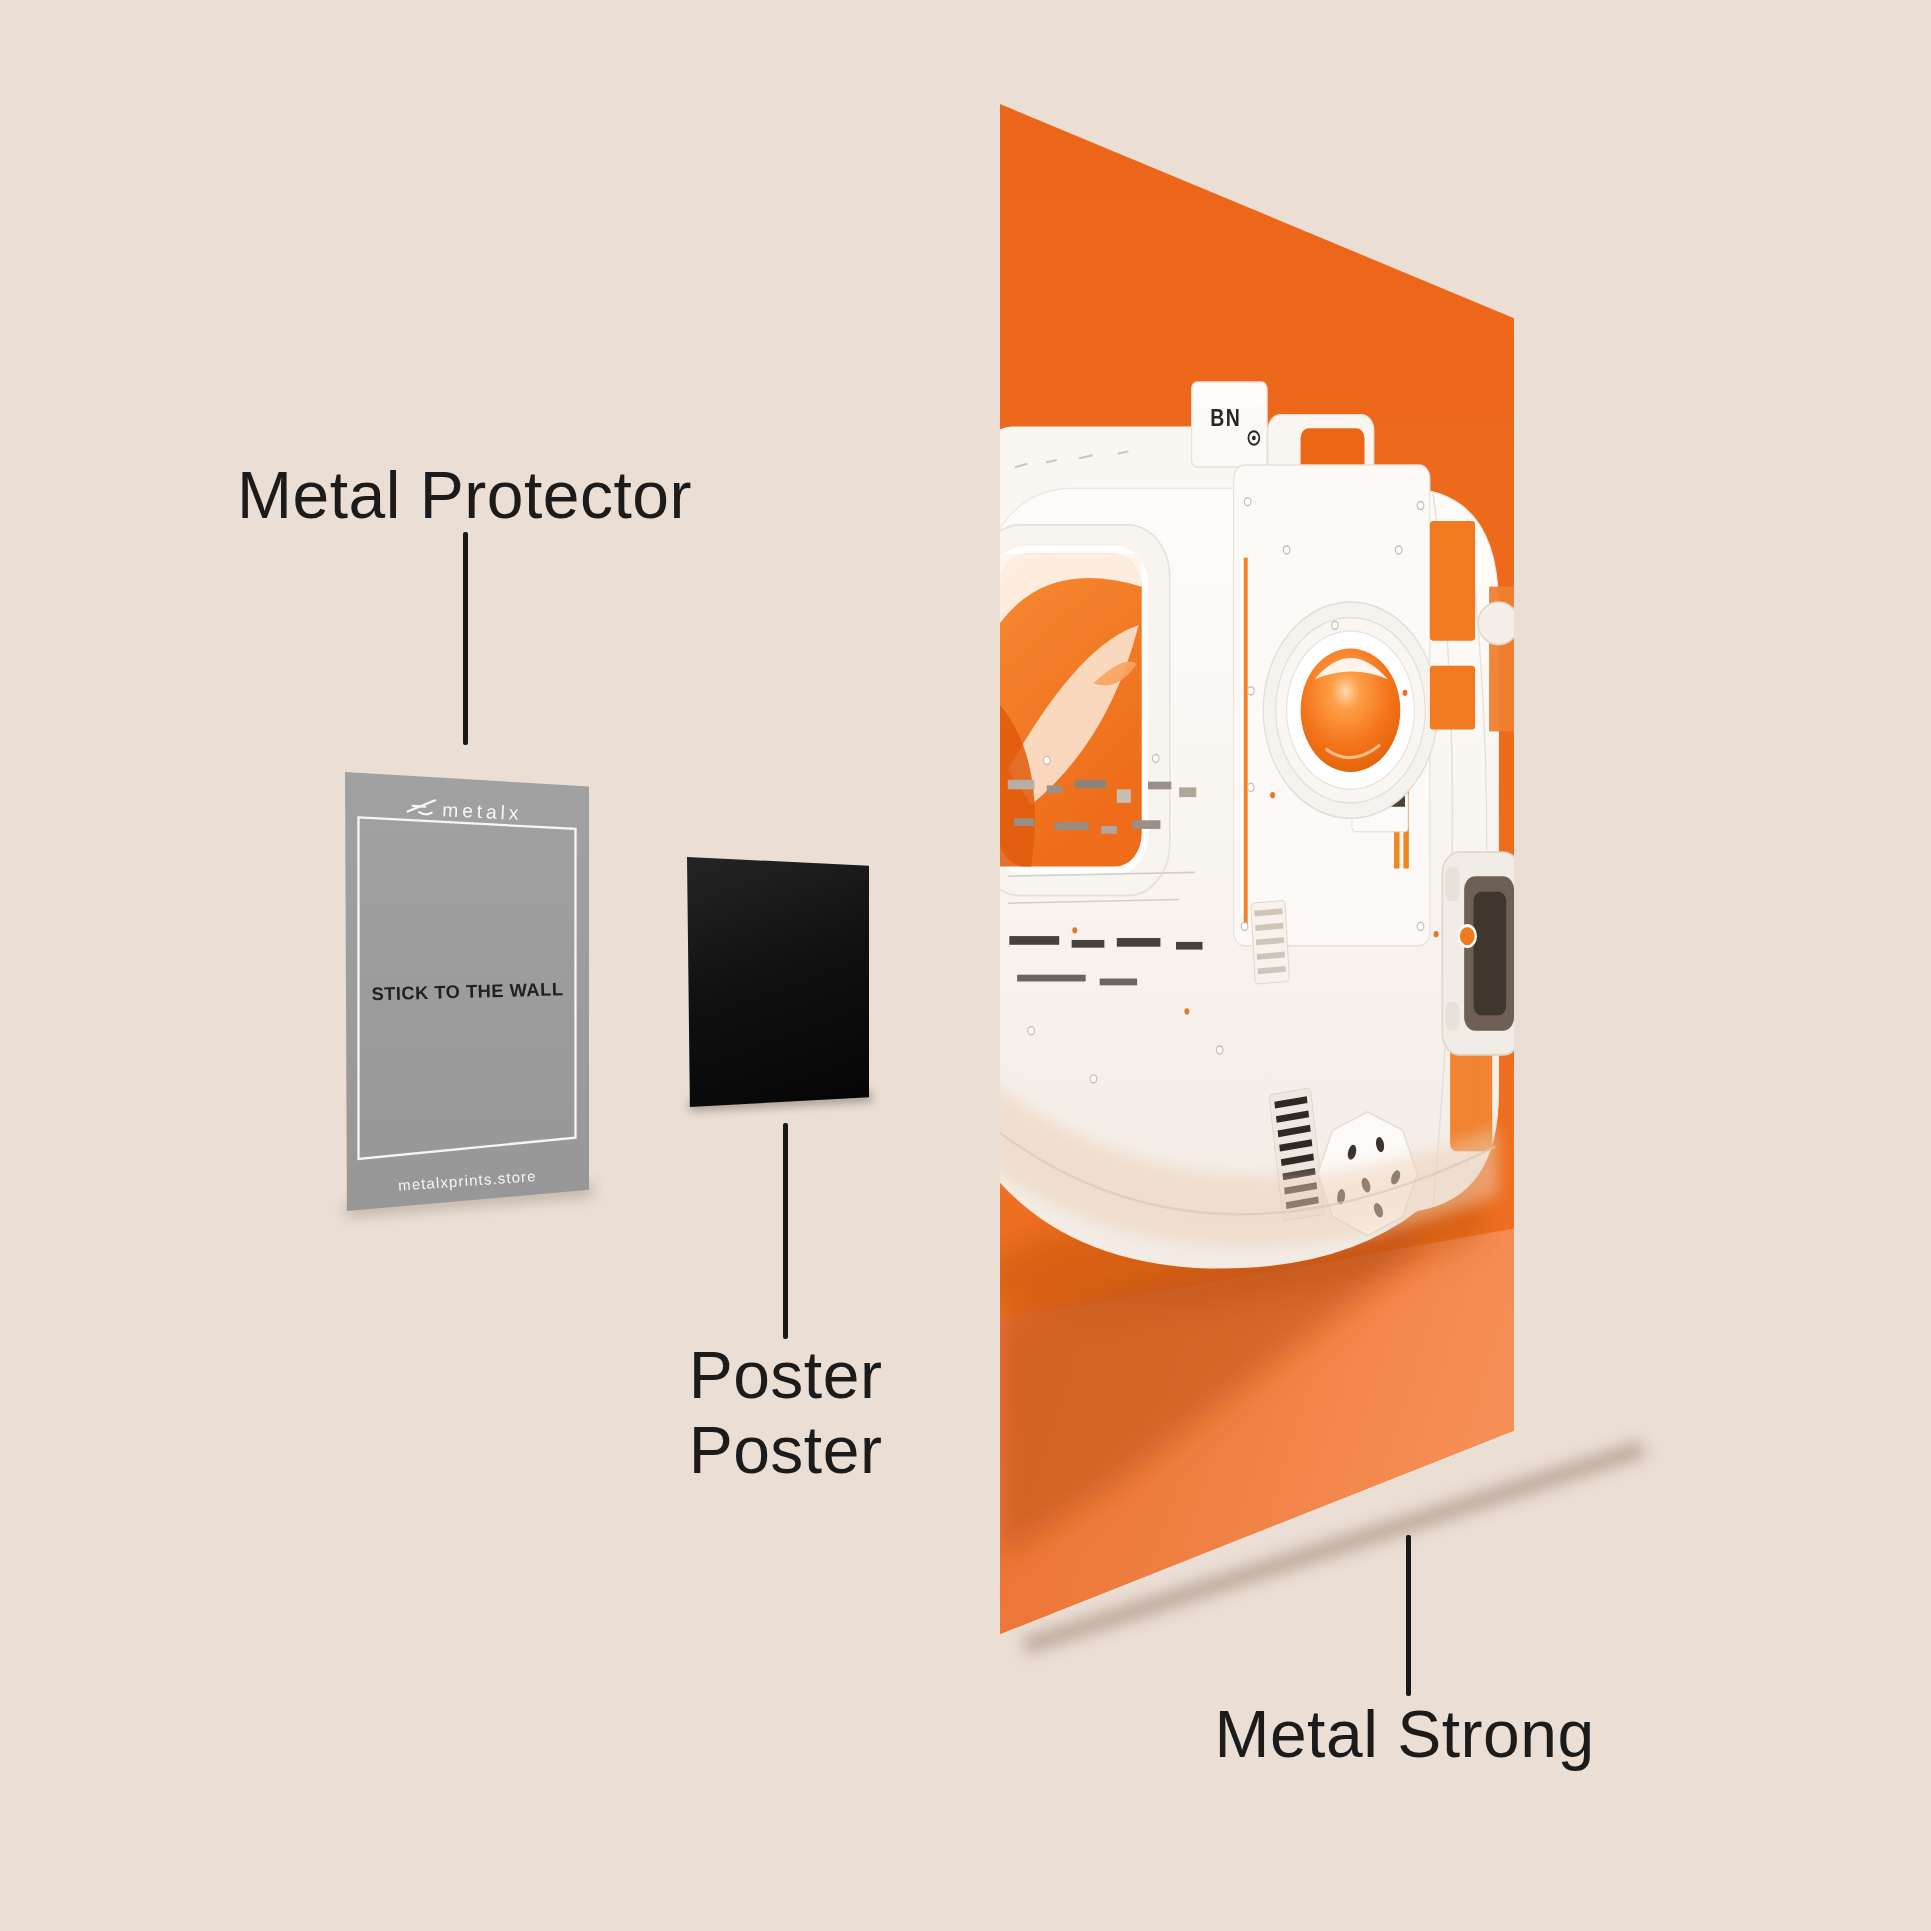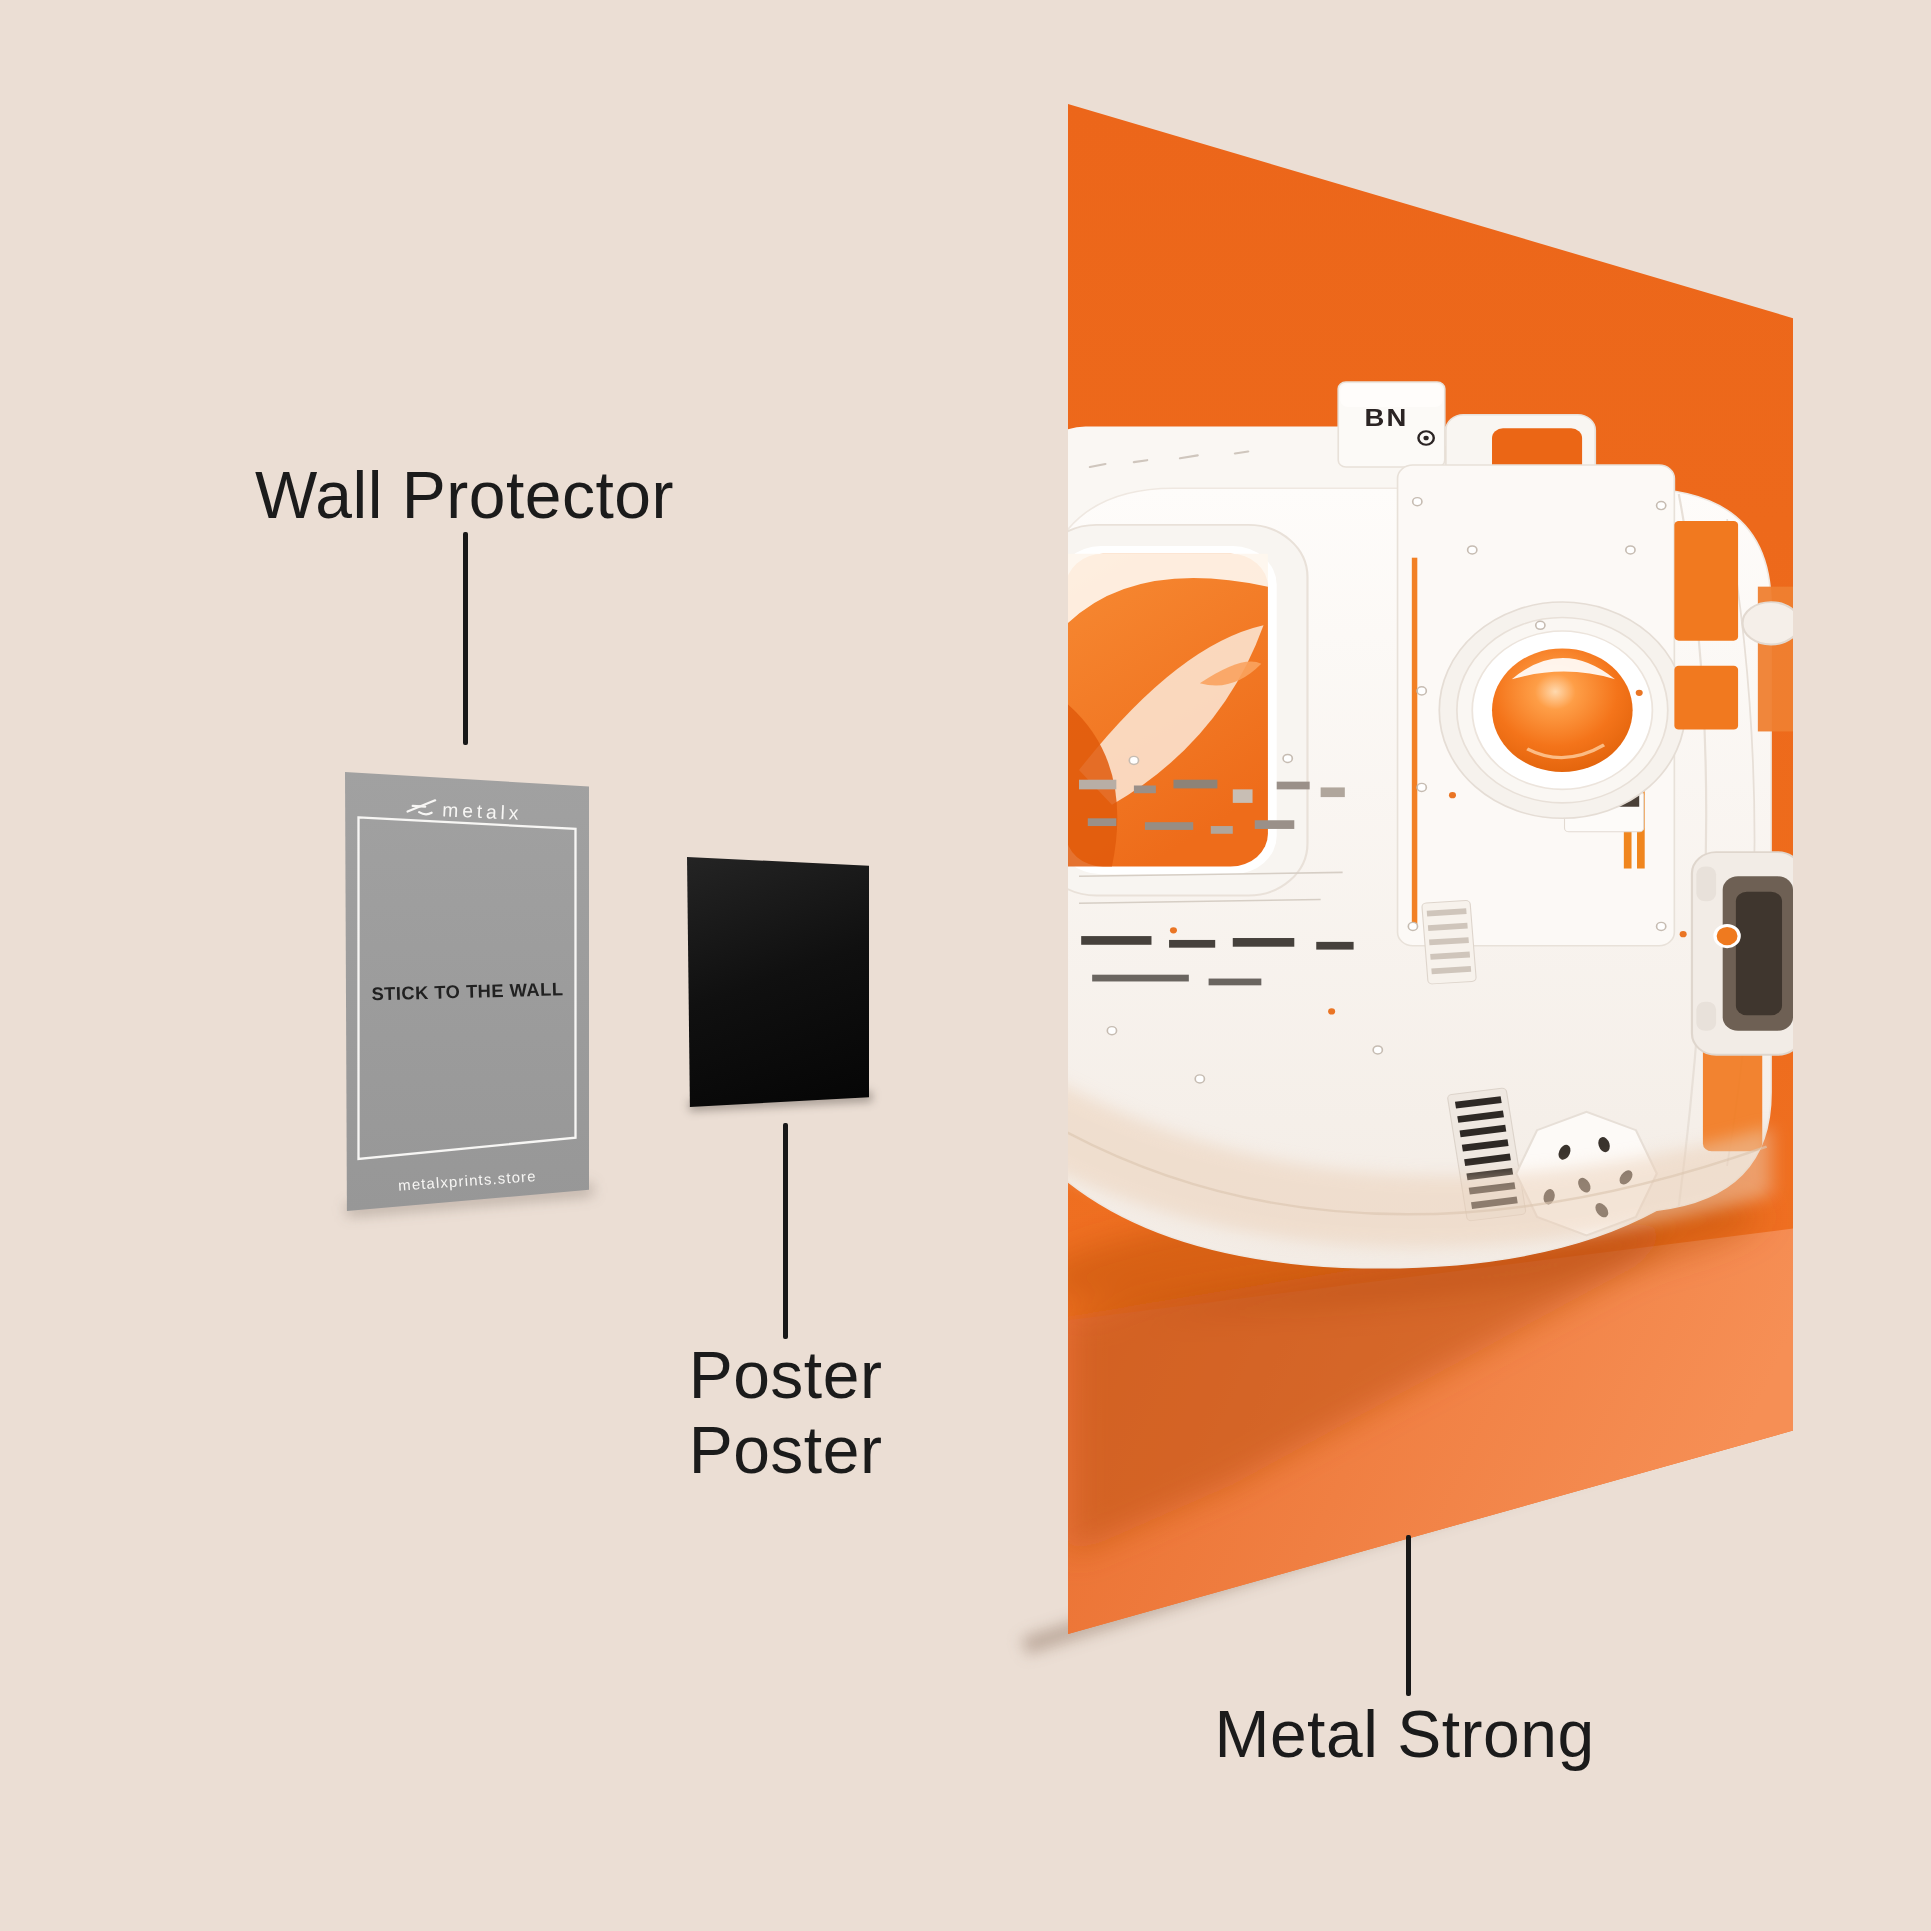--- a/index.html
+++ b/index.html
@@ -27,32 +27,32 @@
   .soft-shadow{
     position:absolute;filter:blur(6.8px);transform-origin:left top;
   }
   .card-wrap{position:absolute;left:345px;top:772px;width:244px;height:439px;}
   .magnet{
     position:absolute;left:687px;top:857px;width:182px;height:250px;
     background:linear-gradient(160deg,#242424 0%,#101010 48%,#050505 100%);
     clip-path:polygon(0 0,100% 3.5%,100% 96.1%,1.6% 100%);
   }
   .poster{
-    position:absolute;left:1068px;top:104px;width:725px;height:1530px;
+    position:absolute;left:1000px;top:104px;width:514px;height:1530px;
     clip-path:polygon(0 0,100% 14%,100% 86.7%,0 100%);
   }
   .poster svg,.card-wrap svg{display:block;width:100%;height:100%;}
   text{font-family:"Liberation Sans", sans-serif;}
 </style>
 </head>
 <body>
 
 <div class="stage">
 
-  <div class="callout" style="left:175px;top:458px;width:579px;">Wall Protector</div>
+  <div class="callout" style="left:175px;top:458px;width:579px;">Metal Protector</div>
   <div class="leader" style="left:463px;top:532px;height:213px;"></div>
 
   <div class="soft-shadow" style="left:346px;top:1204px;width:247px;height:11.6px;
        background:rgba(70,55,45,.30);transform:rotate(-4.8deg);"></div>
 
   <div class="card-wrap">
     <svg viewBox="0 0 253 455" preserveAspectRatio="none">
       <defs>
         <linearGradient id="cardG" x1="0" y1="0" x2="0" y2="1">
           <stop offset="0" stop-color="#A1A1A1"></stop>

